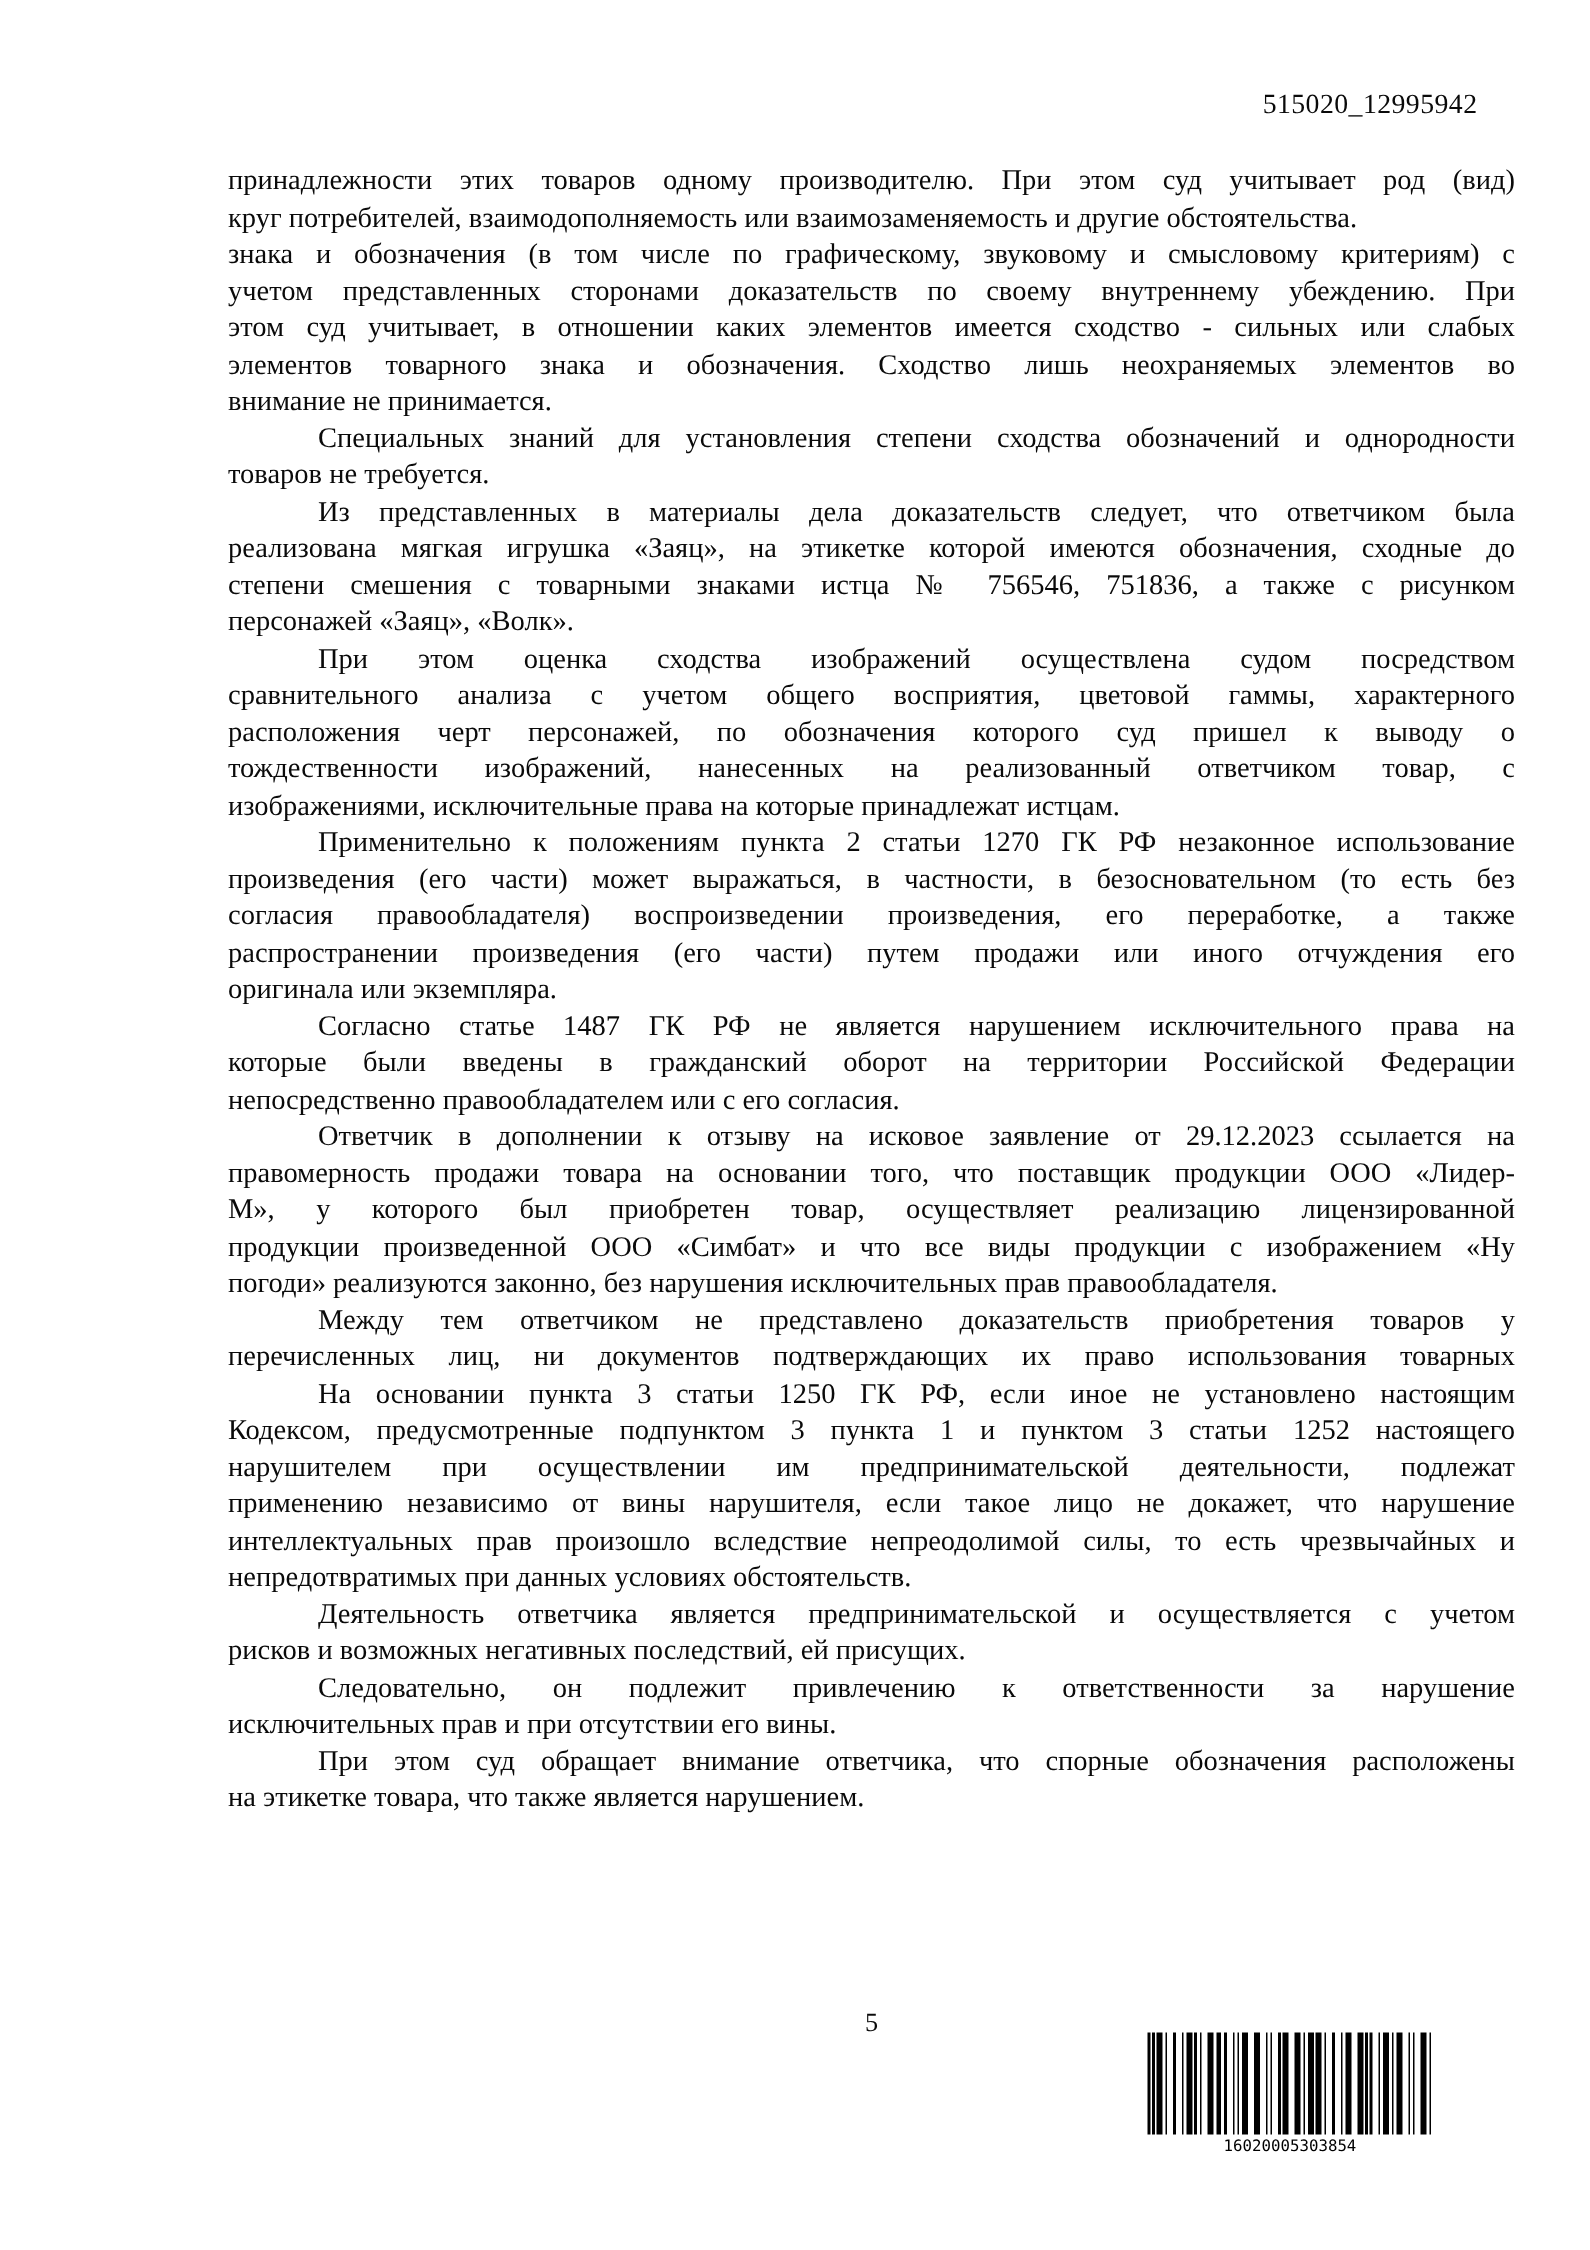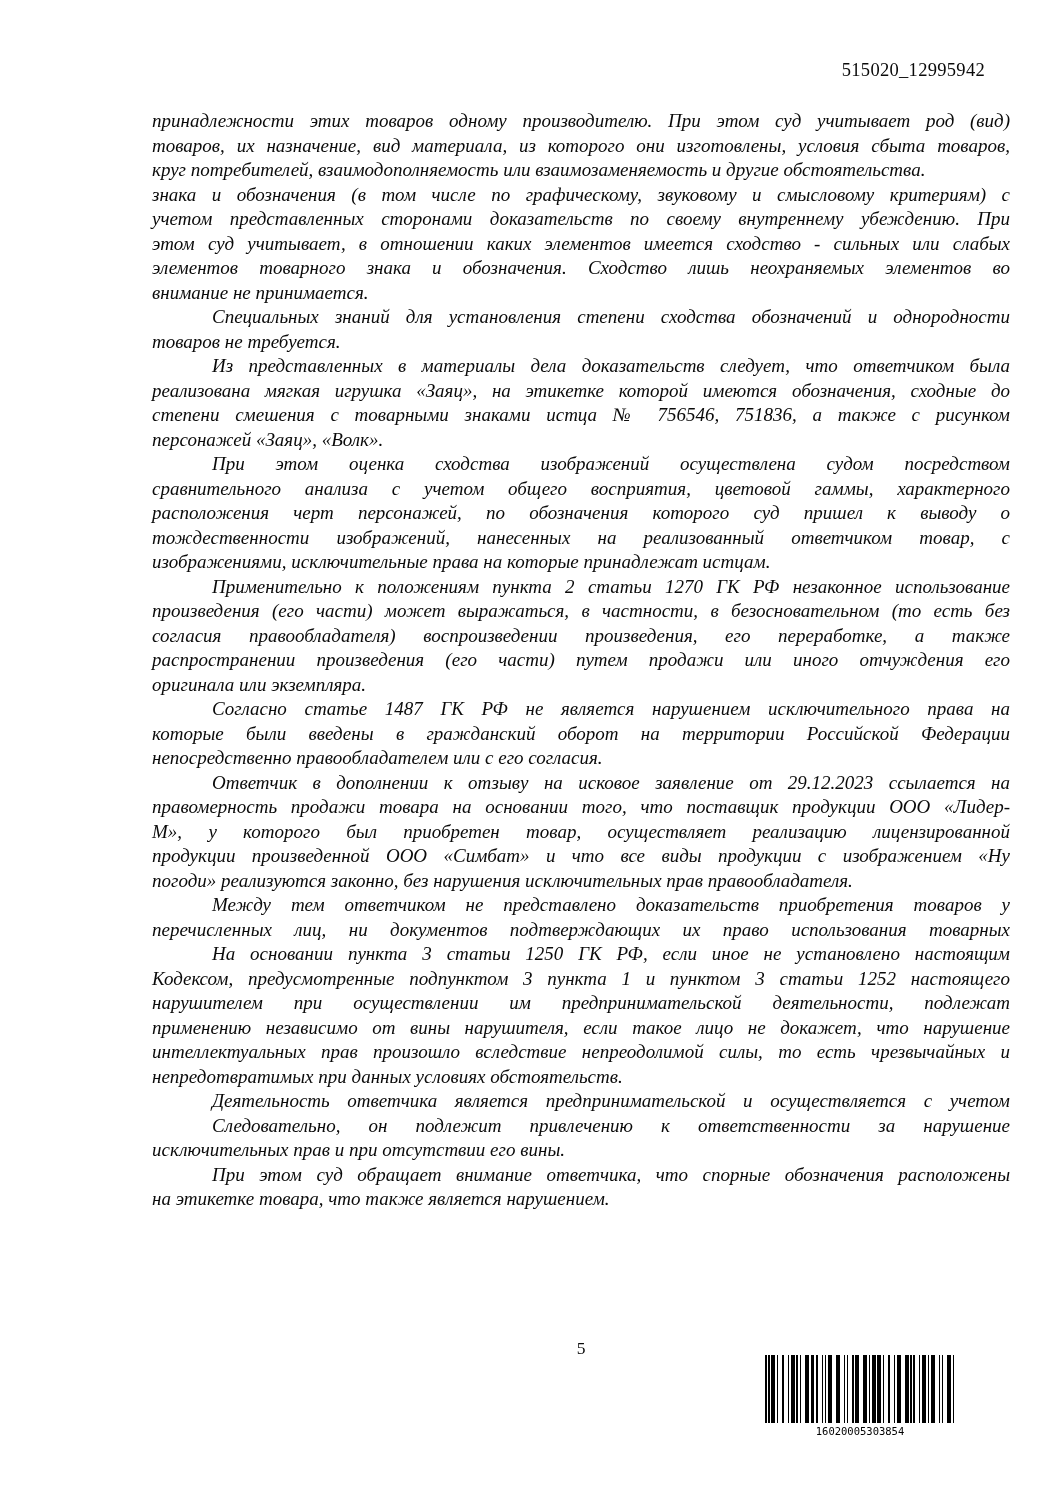--- a/index.html
+++ b/index.html
@@ -29,21 +29,20 @@
     left: 152px;
     top: 109px;
     width: 858px;
     font-size: 19px;
     line-height: 24.5px;
   }
   .para { margin: 0; padding: 0; }
   .line {
     text-align: justify;
     text-align-last: justify;
-    font-style: italic;
   }
   .line.last {
     text-align-last: left;
   }
   .line.indent {
     padding-left: 60px;
   }
   .page-num {
     position: absolute;
     top: 1338px;
@@ -78,21 +77,20 @@
 </head>
 <body>
 
 <div class="page">
 
   <div class="doc-id">515020_12995942</div>
 
   <div class="doc-body">
       <div class="para">
         <div class="line">принадлежности этих товаров одному производителю. При этом суд учитывает род (вид)</div>
-        <div class="line">товаров, их назначение, вид материала, из которого они изготовлены, условия сбыта товаров,</div>
         <div class="line last">круг потребителей, взаимодополняемость или взаимозаменяемость и другие обстоятельства.</div>
       </div>
       <div class="para">
         <div class="line">знака и обозначения (в том числе по графическому, звуковому и смысловому критериям) с</div>
         <div class="line">учетом представленных сторонами доказательств по своему внутреннему убеждению. При</div>
         <div class="line">этом суд учитывает, в отношении каких элементов имеется сходство - сильных или слабых</div>
         <div class="line">элементов товарного знака и обозначения. Сходство лишь неохраняемых элементов во</div>
         <div class="line last">внимание не принимается.</div>
       </div>
       <div class="para">
@@ -138,20 +136,21 @@
       <div class="para">
         <div class="line indent">На основании пункта 3 статьи 1250 ГК РФ, если иное не установлено настоящим</div>
         <div class="line">Кодексом, предусмотренные подпунктом 3 пункта 1 и пунктом 3 статьи 1252 настоящего</div>
         <div class="line">нарушителем при осуществлении им предпринимательской деятельности, подлежат</div>
         <div class="line">применению независимо от вины нарушителя, если такое лицо не докажет, что нарушение</div>
         <div class="line">интеллектуальных прав произошло вследствие непреодолимой силы, то есть чрезвычайных и</div>
         <div class="line last">непредотвратимых при данных условиях обстоятельств.</div>
       </div>
       <div class="para">
         <div class="line indent">Деятельность ответчика является предпринимательской и осуществляется с учетом</div>
+        <div class="line last">рисков и возможных негативных последствий, ей присущих.</div>
       </div>
       <div class="para">
         <div class="line indent">Следовательно, он подлежит привлечению к ответственности за нарушение</div>
         <div class="line last">исключительных прав и при отсутствии его вины.</div>
       </div>
       <div class="para">
         <div class="line indent">При этом суд обращает внимание ответчика, что спорные обозначения расположены</div>
         <div class="line last">на этикетке товара, что также является нарушением.</div>
       </div>
     </div>

